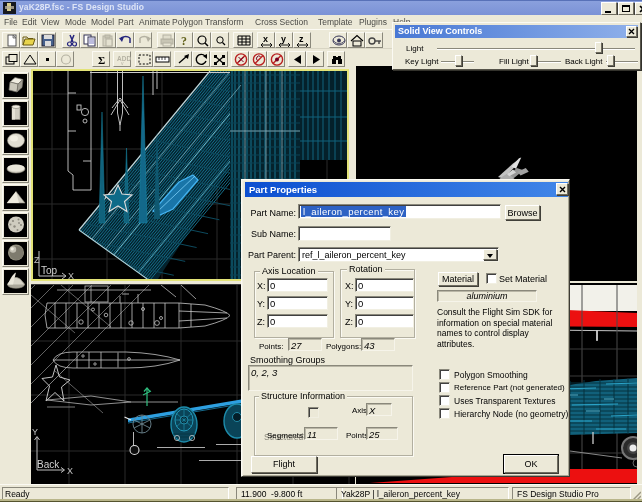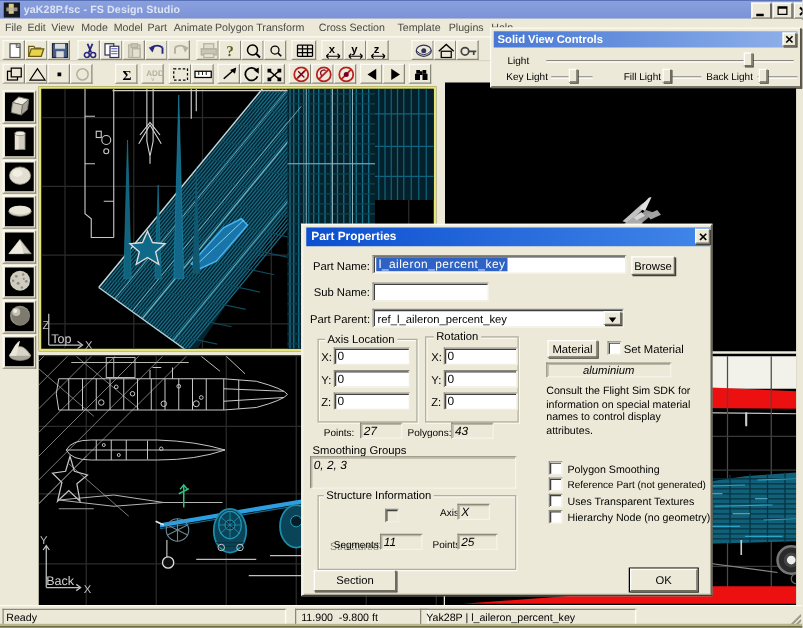--- a/index.html
+++ b/index.html
@@ -899,35 +899,38 @@
 
   <div class="abs cb" style="left:197px;top:189px;"></div>
     <span class="lbl abs" style="left:212px;top:190px;font-size:8.5px;">Polygon Smoothing</span>
   <div class="abs cb" style="left:197px;top:202px;"></div>
     <span class="lbl abs" style="left:212px;top:203px;font-size:8px;">Reference Part (not generated)</span>
   <div class="abs cb" style="left:197px;top:215px;"></div>
     <span class="lbl abs" style="left:212px;top:216px;font-size:8.5px;">Uses Transparent Textures</span>
   <div class="abs cb" style="left:197px;top:228px;"></div>
     <span class="lbl abs" style="left:212px;top:229px;font-size:8.5px;">Hierarchy Node (no geometry)</span>
 
-  <div class="abs raised" style="left:9px;top:276px;width:66px;height:17px;font-size:9px;text-align:center;line-height:15px;">Section</div>
+  <div class="abs raised" style="left:9px;top:276px;width:66px;height:17px;font-size:9px;text-align:center;line-height:15px;">Flight</div>
   <div class="abs" style="left:261px;top:274px;width:56px;height:20px;border:1px solid #000;background:#ece9d8;">
       <div class="raised" style="width:100%;height:100%;font-size:9px;text-align:center;line-height:16px;">OK</div>
     </div>
 </div>
 
 <div class="abs" style="left:0;top:484px;width:642px;height:18px;background:#ece9d8;border-top:1px solid #fbfaf3;">
   <div class="abs sunken" style="left:2px;top:2px;width:227px;height:13px;">
       <span style="position:absolute;left:2px;top:1px;font-size:8.5px;">Ready</span>
     </div>
   <div class="abs sunken" style="left:236px;top:2px;width:107px;height:13px;padding-left:44px;">
       <span style="position:absolute;left:4px;top:1px;font-size:8.5px;">11.900&nbsp;&nbsp;-9.800 ft</span>
     </div>
   <div class="abs sunken" style="left:336px;top:2px;width:173px;height:13px;">
       <span style="position:absolute;left:4px;top:1px;font-size:8.5px;">Yak28P | l_aileron_percent_key</span>
+    </div>
+  <div class="abs sunken" style="left:512px;top:2px;width:119px;height:13px;">
+      <span style="position:absolute;left:4px;top:1px;font-size:8.5px;">FS Design Studio Pro</span>
     </div>
   <svg class="abs" style="right:1px;top:5px" width="12" height="12">
     <g stroke="#9c9984" stroke-width="1.5">
       <line x1="2" y1="12" x2="12" y2="2"></line>
         <line x1="6" y1="12" x2="12" y2="6"></line>
         <line x1="10" y1="12" x2="12" y2="10"></line>
     </g>
   </svg>
   <div class="abs" style="left:0;top:14px;width:642px;height:4px;background:#b9b68a;border-bottom:2px solid #55542e;"></div>
 </div>

